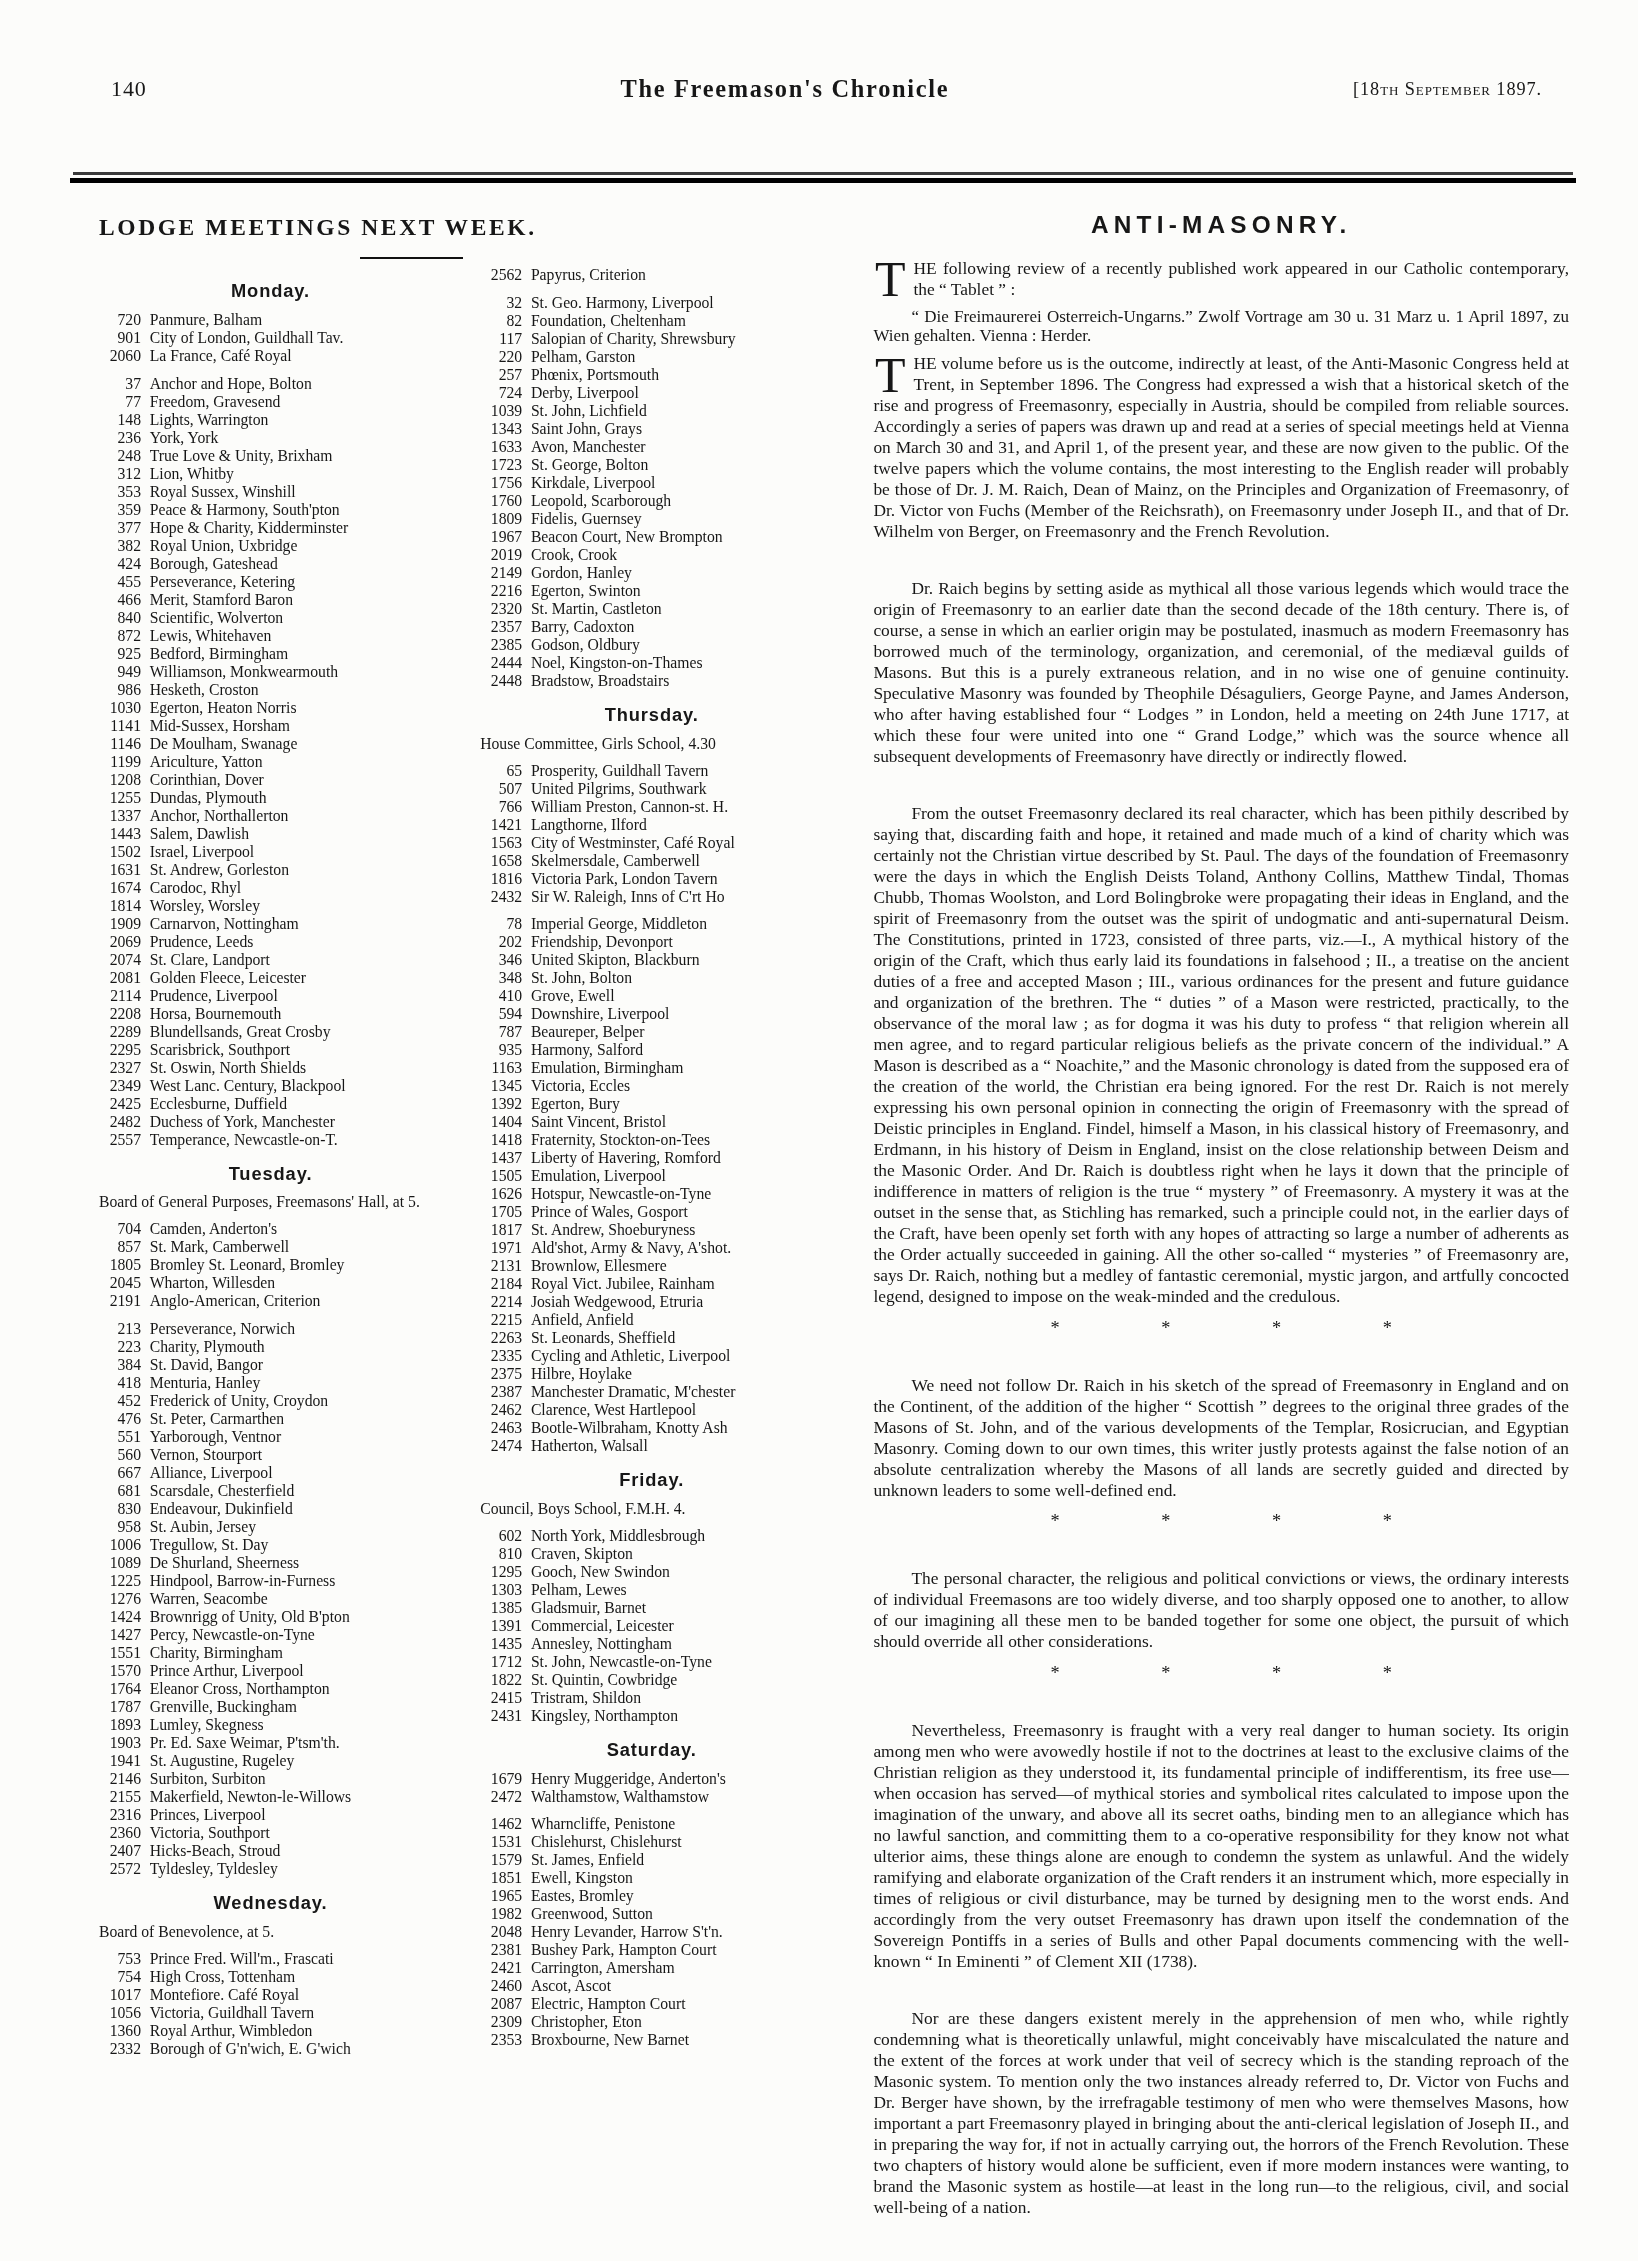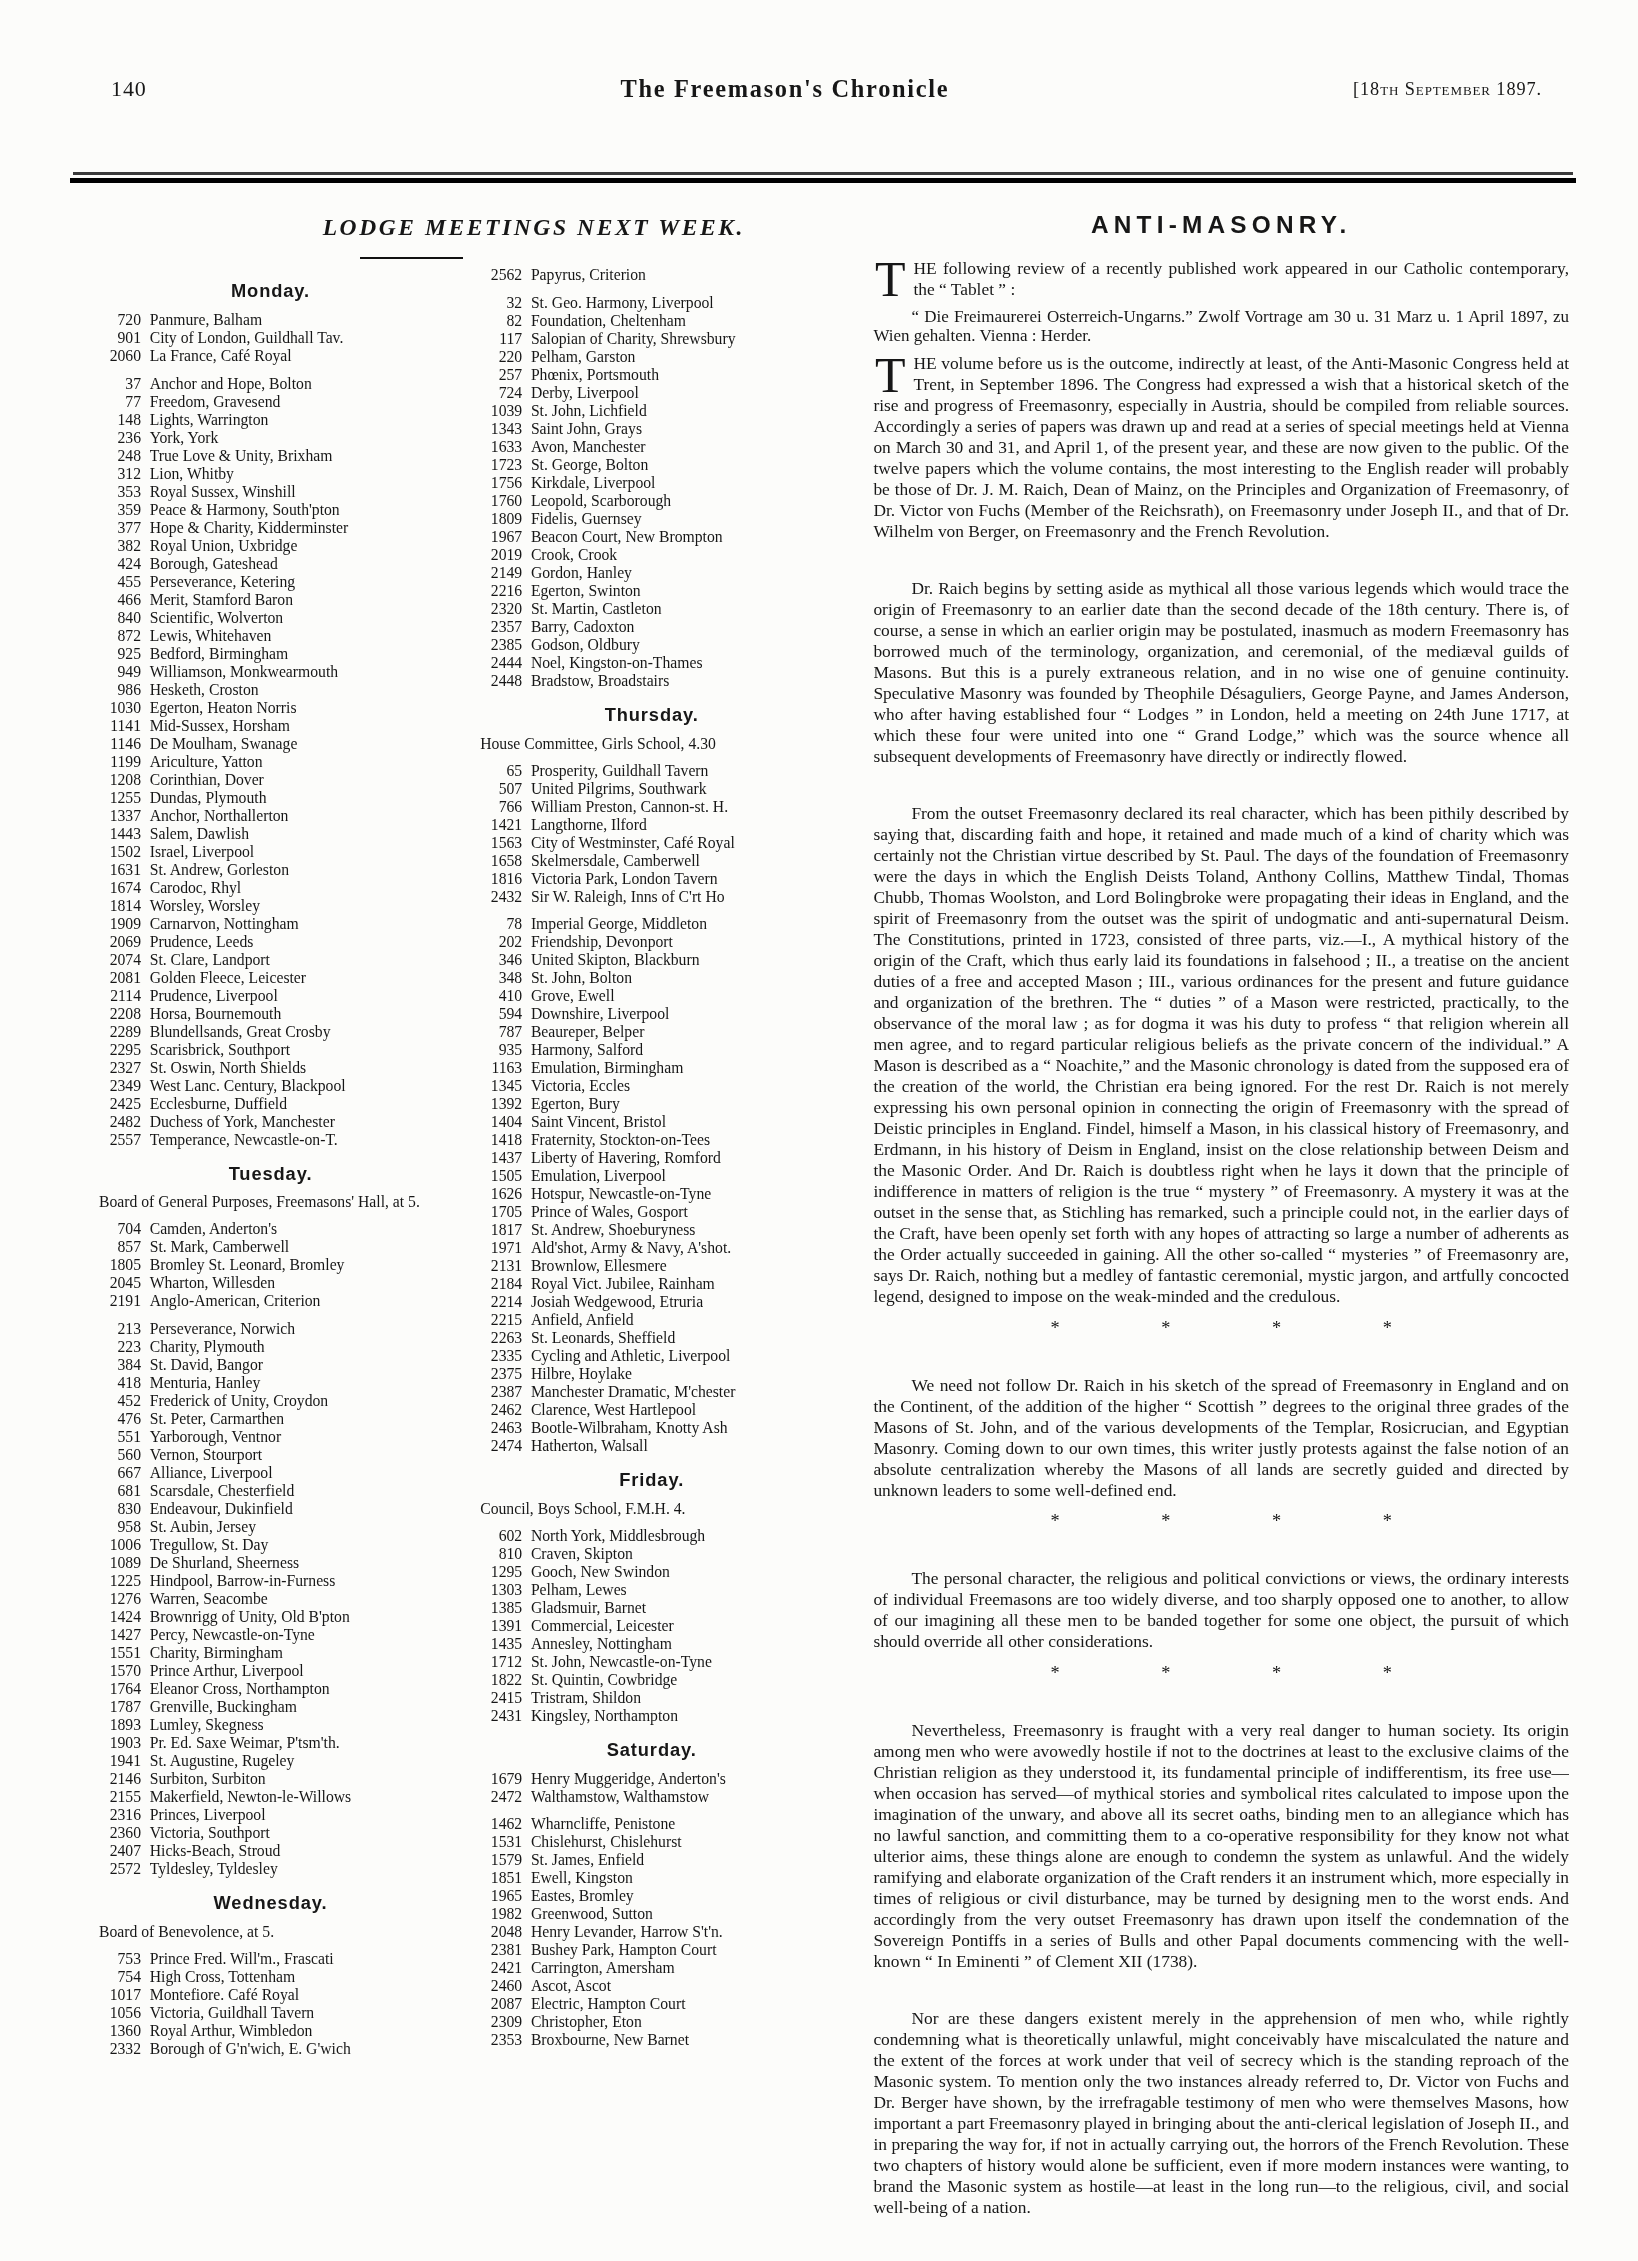--- a/index.html
+++ b/index.html
@@ -10,22 +10,22 @@
             align-items:center;justify-content:space-between;}
   .pageno{font-size:22px;letter-spacing:0.9px;}
   .jtitle{font-size:24.4px;font-weight:bold;letter-spacing:1.7px;transform:translateX(35px);}
   .jdate{font-size:18.3px;font-variant:small-caps;letter-spacing:0.9px;}
   .rule-thin{position:absolute;top:172px;left:73px;right:66px;height:2.6px;background:#3a3a3a;}
   .rule-thick{position:absolute;top:178px;left:70px;right:63px;height:5.2px;background:#000;}
   
   .content{position:absolute;top:209px;left:99px;right:70px;display:flex;gap:24.4px;}
   .col-left{width:750px;flex:0 0 750px;}
   .col-right{flex:1;min-width:0;}
-  .col-left h1{font-size:23.5px;font-weight:600;letter-spacing:2.6px;text-align:right;
-               margin:5.2px 104px 15.7px 0;white-space:nowrap;font-style:italic;}
+  .col-left h1{font-size:23.5px;font-weight:600;letter-spacing:2.6px;text-align:left;
+               margin:5.2px 104px 15.7px 0;white-space:nowrap;}
   .intro{font-size:17.4px;line-height:22px;margin:0 61px 0 0;padding-left:45px;
          text-indent:-45px;text-align:justify;}
   .mini-rule{width:103px;height:2.6px;background:#111;margin:15.7px 0 5.2px 261px;}
   .subcols{display:flex;gap:12.2px;margin-top:7px;}
   .subcol{width:369px;flex:0 0 369px;}
   .day-head{font-family:"Liberation Sans",sans-serif;font-weight:bold;font-size:18.3px;
             text-align:center;letter-spacing:0.9px;margin:14px 26px 8.7px 0;}
   .day-note{font-size:15.7px;line-height:18.3px;padding-left:92px;text-indent:-92px;
             margin:1.7px 0 8.7px;}
   .group{margin:0 0 9.6px;}

